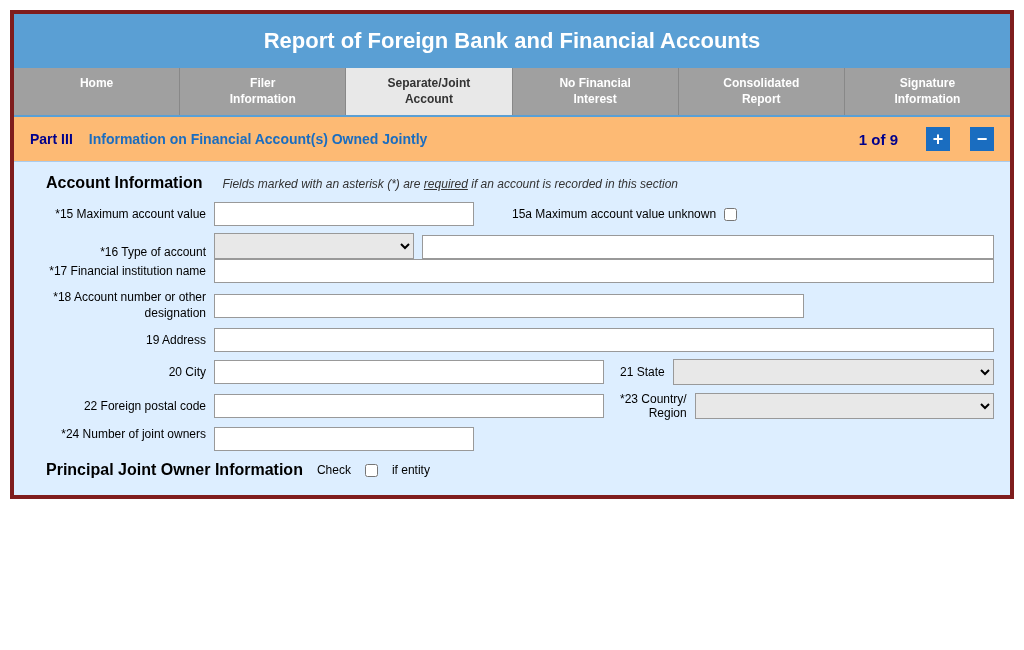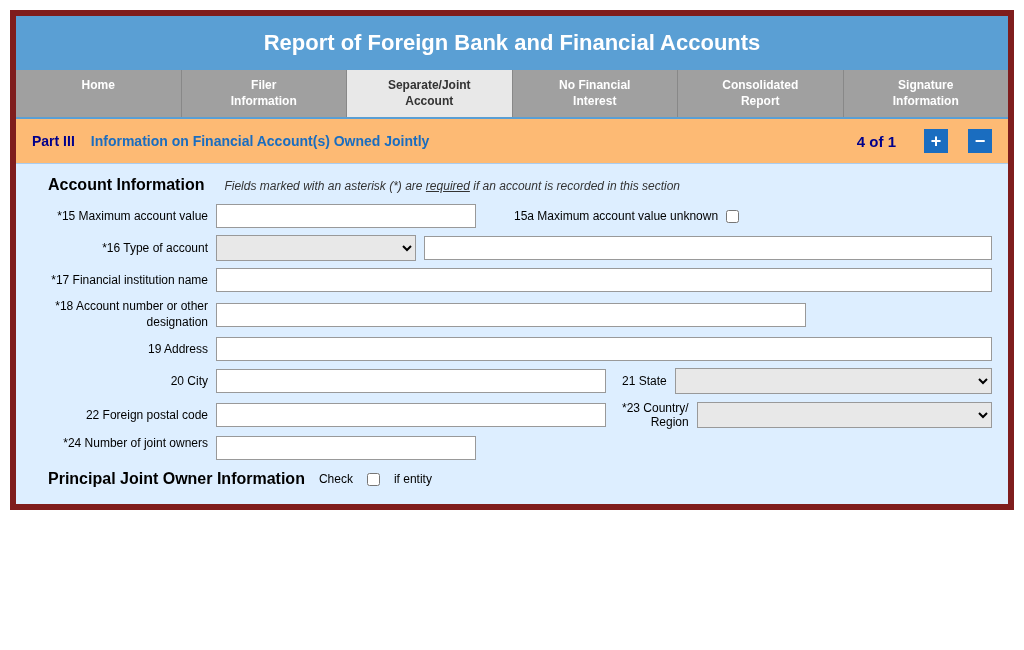--- a/index.html
+++ b/index.html
@@ -1,19 +1,19 @@
 <!DOCTYPE html>
 <html><head>
   <meta charset="utf-8">
   <style>
     * { box-sizing: border-box; margin: 0; padding: 0; }
     body { font-family: Arial, sans-serif; font-size: 13px; background: #fff; width: 1024px; height: 650px; overflow: hidden; }
 
     .outer-container {
-      border: 6px solid #7f1d1d;
+      border: 4px solid #7f1d1d;
       margin: 10px;
       background: #fff;
     }
 
     
     .header {
       background: #5a9fd4;
       padding: 14px 20px;
       text-align: center;
     }
@@ -136,21 +136,21 @@
       appearance: auto;
     }
 
     
     .row-15 { display: flex; align-items: center; margin-bottom: 7px; gap: 8px; }
     .row-15 .field-label { min-width: 160px; text-align: right; font-size: 12px; }
     .row-15 .input-15 { width: 260px; }
     .row-15 .label-15a { font-size: 12px; margin-left: 30px; }
 
     
-    .row-16 { display: flex; align-items: center; margin-bottom: 7px; gap: 8px; }
+    .row-16 { display: flex; align-items: flex-end; gap: 8px; }
     .row-16 .field-label { min-width: 160px; text-align: right; font-size: 12px; }
     .row-16 .select-16 { width: 200px; }
     .row-16 .input-16b { flex: 1; }
 
     
     .row-17 { display: flex; align-items: center; margin-bottom: 7px; gap: 8px; }
 
     
     .row-18 { display: flex; align-items: center; margin-bottom: 7px; gap: 8px; }
     .row-18 .field-label { min-width: 160px; text-align: right; font-size: 12px; line-height: 1.3; }
@@ -209,21 +209,21 @@
 Interest</div>
     <div class="nav-tab" style="white-space:pre-line;">Consolidated
 Report</div>
     <div class="nav-tab" style="white-space:pre-line;">Signature
 Information</div>
   </div>
 
   <div class="part-bar">
     <span class="part-label">Part III</span>
     <span class="part-title">Information on Financial Account(s) Owned Jointly</span>
-    <span class="part-counter">4 of 1</span>
+    <span class="part-counter">1 of 9</span>
     <button class="btn-plus">+</button>
     <button class="btn-minus">−</button>
   </div>
 
   <div class="main-content">
 
     <div class="section-header">
       <span class="section-title">Account Information</span>
       <span class="section-note">
         <span>Fields marked with an asterisk (*) are</span>

